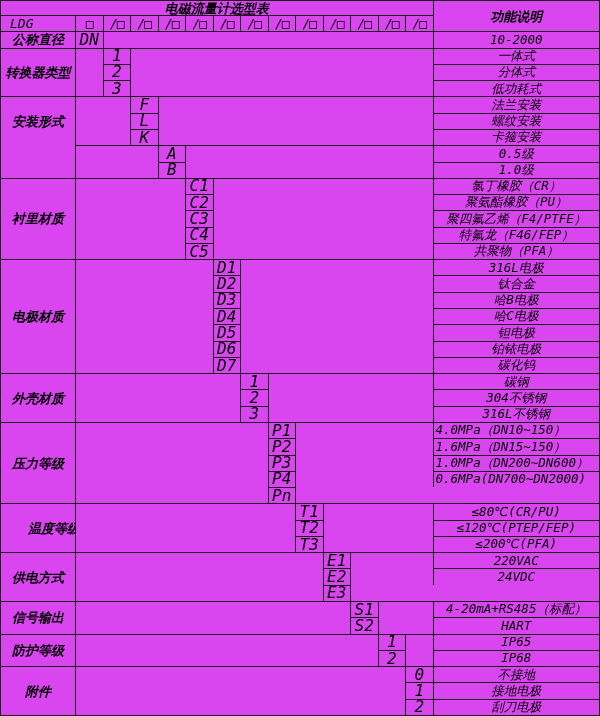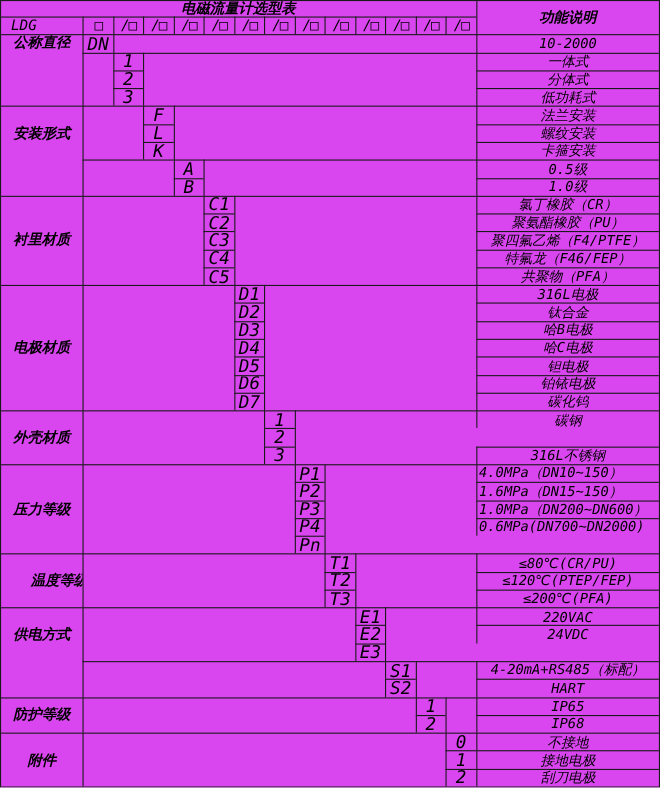--- a/index.html
+++ b/index.html
@@ -54,20 +54,21 @@
     <div class="cell box mono" style="grid-area: 2 / 9 / span 1 / span 1;">/□</div>
     <div class="cell box mono" style="grid-area: 2 / 10 / span 1 / span 1;">/□</div>
     <div class="cell box mono" style="grid-area: 2 / 11 / span 1 / span 1;">/□</div>
     <div class="cell box mono" style="grid-area: 2 / 12 / span 1 / span 1;">/□</div>
     <div class="cell box mono" style="grid-area: 2 / 13 / span 1 / span 1;">/□</div>
     <div class="cell box mono" style="grid-area: 2 / 14 / span 1 / span 1;">/□</div>
     <div class="cell label no-left" style="grid-area: 3 / 1 / span 1 / span 1;">公称直径</div>
     <div class="cell code" style="grid-area: 3 / 2 / span 1 / span 1;">DN</div>
     <div class="cell desc" style="grid-area: 3 / 15 / span 1 / span 1;">10-2000</div>
     <div class="cell" style="grid-area: 3 / 3 / span 1 / span 12;"></div>
+    <div class="cell label no-left" style="grid-area: 4 / 1 / span 3 / span 1;">转换器类型</div>
     <div class="cell" style="grid-area: 4 / 2 / span 3 / span 1;"></div>
     <div class="cell code" style="grid-area: 4 / 3 / span 1 / span 1;">1</div>
     <div class="cell desc" style="grid-area: 4 / 15 / span 1 / span 1;">一体式</div>
     <div class="cell code" style="grid-area: 5 / 3 / span 1 / span 1;">2</div>
     <div class="cell desc" style="grid-area: 5 / 15 / span 1 / span 1;">分体式</div>
     <div class="cell code" style="grid-area: 6 / 3 / span 1 / span 1;">3</div>
     <div class="cell desc" style="grid-area: 6 / 15 / span 1 / span 1;">低功耗式</div>
     <div class="cell" style="grid-area: 4 / 4 / span 3 / span 11;"></div>
     <div class="cell label no-left" style="grid-area: 7 / 1 / span 3 / span 1;">安装形式</div>
     <div class="cell" style="grid-area: 7 / 2 / span 3 / span 2;"></div>
@@ -112,20 +113,21 @@
     <div class="cell code" style="grid-area: 22 / 7 / span 1 / span 1;">D6</div>
     <div class="cell desc" style="grid-area: 22 / 15 / span 1 / span 1;">铂铱电极</div>
     <div class="cell code" style="grid-area: 23 / 7 / span 1 / span 1;">D7</div>
     <div class="cell desc" style="grid-area: 23 / 15 / span 1 / span 1;">碳化钨</div>
     <div class="cell" style="grid-area: 17 / 8 / span 7 / span 7;"></div>
     <div class="cell label no-left" style="grid-area: 24 / 1 / span 3 / span 1;">外壳材质</div>
     <div class="cell" style="grid-area: 24 / 2 / span 3 / span 6;"></div>
     <div class="cell code" style="grid-area: 24 / 8 / span 1 / span 1;">1</div>
     <div class="cell desc" style="grid-area: 24 / 15 / span 1 / span 1;">碳钢</div>
     <div class="cell code" style="grid-area: 25 / 8 / span 1 / span 1;">2</div>
+    <div class="cell desc" style="grid-area: 25 / 15 / span 1 / span 1;">304不锈钢</div>
     <div class="cell code" style="grid-area: 26 / 8 / span 1 / span 1;">3</div>
     <div class="cell desc" style="grid-area: 26 / 15 / span 1 / span 1;">316L不锈钢</div>
     <div class="cell" style="grid-area: 24 / 9 / span 3 / span 6;"></div>
     <div class="cell label no-left" style="grid-area: 27 / 1 / span 5 / span 1;">压力等级</div>
     <div class="cell" style="grid-area: 27 / 2 / span 5 / span 7;"></div>
     <div class="cell code" style="grid-area: 27 / 9 / span 1 / span 1;">P1</div>
     <div class="cell desc left" style="grid-area: 27 / 15 / span 1 / span 1;">4.0MPa（DN10~150）</div>
     <div class="cell code" style="grid-area: 28 / 9 / span 1 / span 1;">P2</div>
     <div class="cell desc left" style="grid-area: 28 / 15 / span 1 / span 1;">1.6MPa（DN15~150）</div>
     <div class="cell code" style="grid-area: 29 / 9 / span 1 / span 1;">P3</div>
@@ -144,20 +146,21 @@
     <div class="cell desc" style="grid-area: 34 / 15 / span 1 / span 1;">≤200℃(PFA)</div>
     <div class="cell" style="grid-area: 32 / 11 / span 3 / span 4;"></div>
     <div class="cell label no-left" style="grid-area: 35 / 1 / span 3 / span 1;">供电方式</div>
     <div class="cell" style="grid-area: 35 / 2 / span 3 / span 9;"></div>
     <div class="cell code" style="grid-area: 35 / 11 / span 1 / span 1;">E1</div>
     <div class="cell desc" style="grid-area: 35 / 15 / span 1 / span 1;">220VAC</div>
     <div class="cell code" style="grid-area: 36 / 11 / span 1 / span 1;">E2</div>
     <div class="cell desc" style="grid-area: 36 / 15 / span 1 / span 1;">24VDC</div>
     <div class="cell code" style="grid-area: 37 / 11 / span 1 / span 1;">E3</div>
     <div class="cell" style="grid-area: 35 / 12 / span 3 / span 3;"></div>
+    <div class="cell label no-left" style="grid-area: 38 / 1 / span 2 / span 1;">信号输出</div>
     <div class="cell" style="grid-area: 38 / 2 / span 2 / span 10;"></div>
     <div class="cell code" style="grid-area: 38 / 12 / span 1 / span 1;">S1</div>
     <div class="cell desc" style="grid-area: 38 / 15 / span 1 / span 1;">4-20mA+RS485（标配）</div>
     <div class="cell code" style="grid-area: 39 / 12 / span 1 / span 1;">S2</div>
     <div class="cell desc" style="grid-area: 39 / 15 / span 1 / span 1;">HART</div>
     <div class="cell" style="grid-area: 38 / 13 / span 2 / span 2;"></div>
     <div class="cell label no-left" style="grid-area: 40 / 1 / span 2 / span 1;">防护等级</div>
     <div class="cell" style="grid-area: 40 / 2 / span 2 / span 11;"></div>
     <div class="cell code" style="grid-area: 40 / 13 / span 1 / span 1;">1</div>
     <div class="cell desc" style="grid-area: 40 / 15 / span 1 / span 1;">IP65</div>

